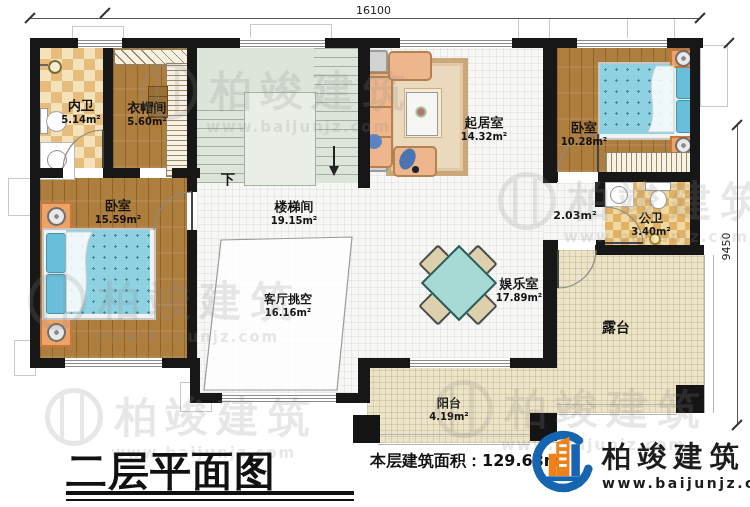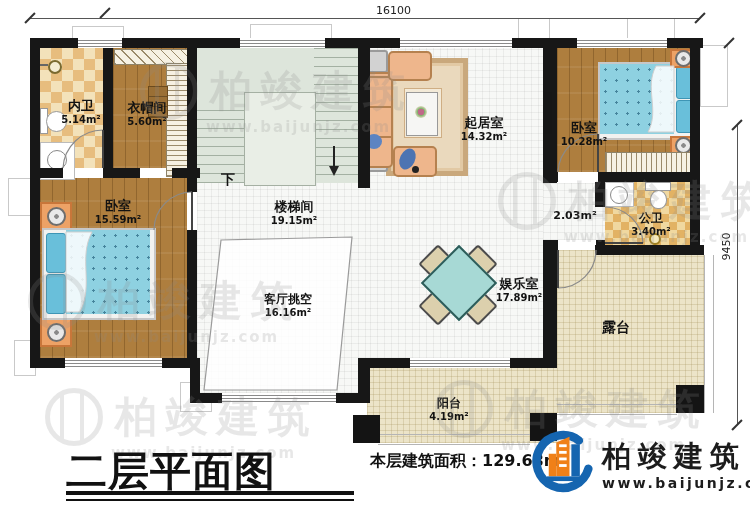--- a/index.html
+++ b/index.html
@@ -305,21 +305,21 @@
   <div class="room-label" style="left:449px;top:410px">
     <div class="room-name" style="font-size:12px">阳台</div>
     <div class="room-area">4.19m²</div>
   </div>
   <div class="room-label" style="left:228px;top:179px;font-size:14px;z-index:45">下</div>
 
   <div class="dimline" style="left:30px;top:18px;width:670px;height:1px"></div>
   <div class="tick" style="left:23px;top:17px"></div>
   <div class="tick" style="left:693px;top:17px"></div>
   <div class="tick" style="left:98px;top:12px"></div>
-  <div class="dim" style="left:341px;top:4px;width:70px;text-align:right">16100</div>
+  <div class="dim" style="left:356px;top:4px;width:70px;text-align:left">16100</div>
   <div class="dimline" style="left:737px;top:125px;width:1px;height:300px"></div>
   <div class="tick" style="left:730px;top:124px"></div>
   <div class="tick" style="left:730px;top:424px"></div>
   <div class="tick" style="left:722px;top:42px"></div>
   <div class="dim" style="left:712px;top:240px;transform:rotate(-90deg)">9450</div>
 
   <div class="wm" style="left:140px;top:62px">
     <div class="wm-row">
         <div class="wm-circ"></div>
       <div class="wm-big">柏竣建筑</div>

